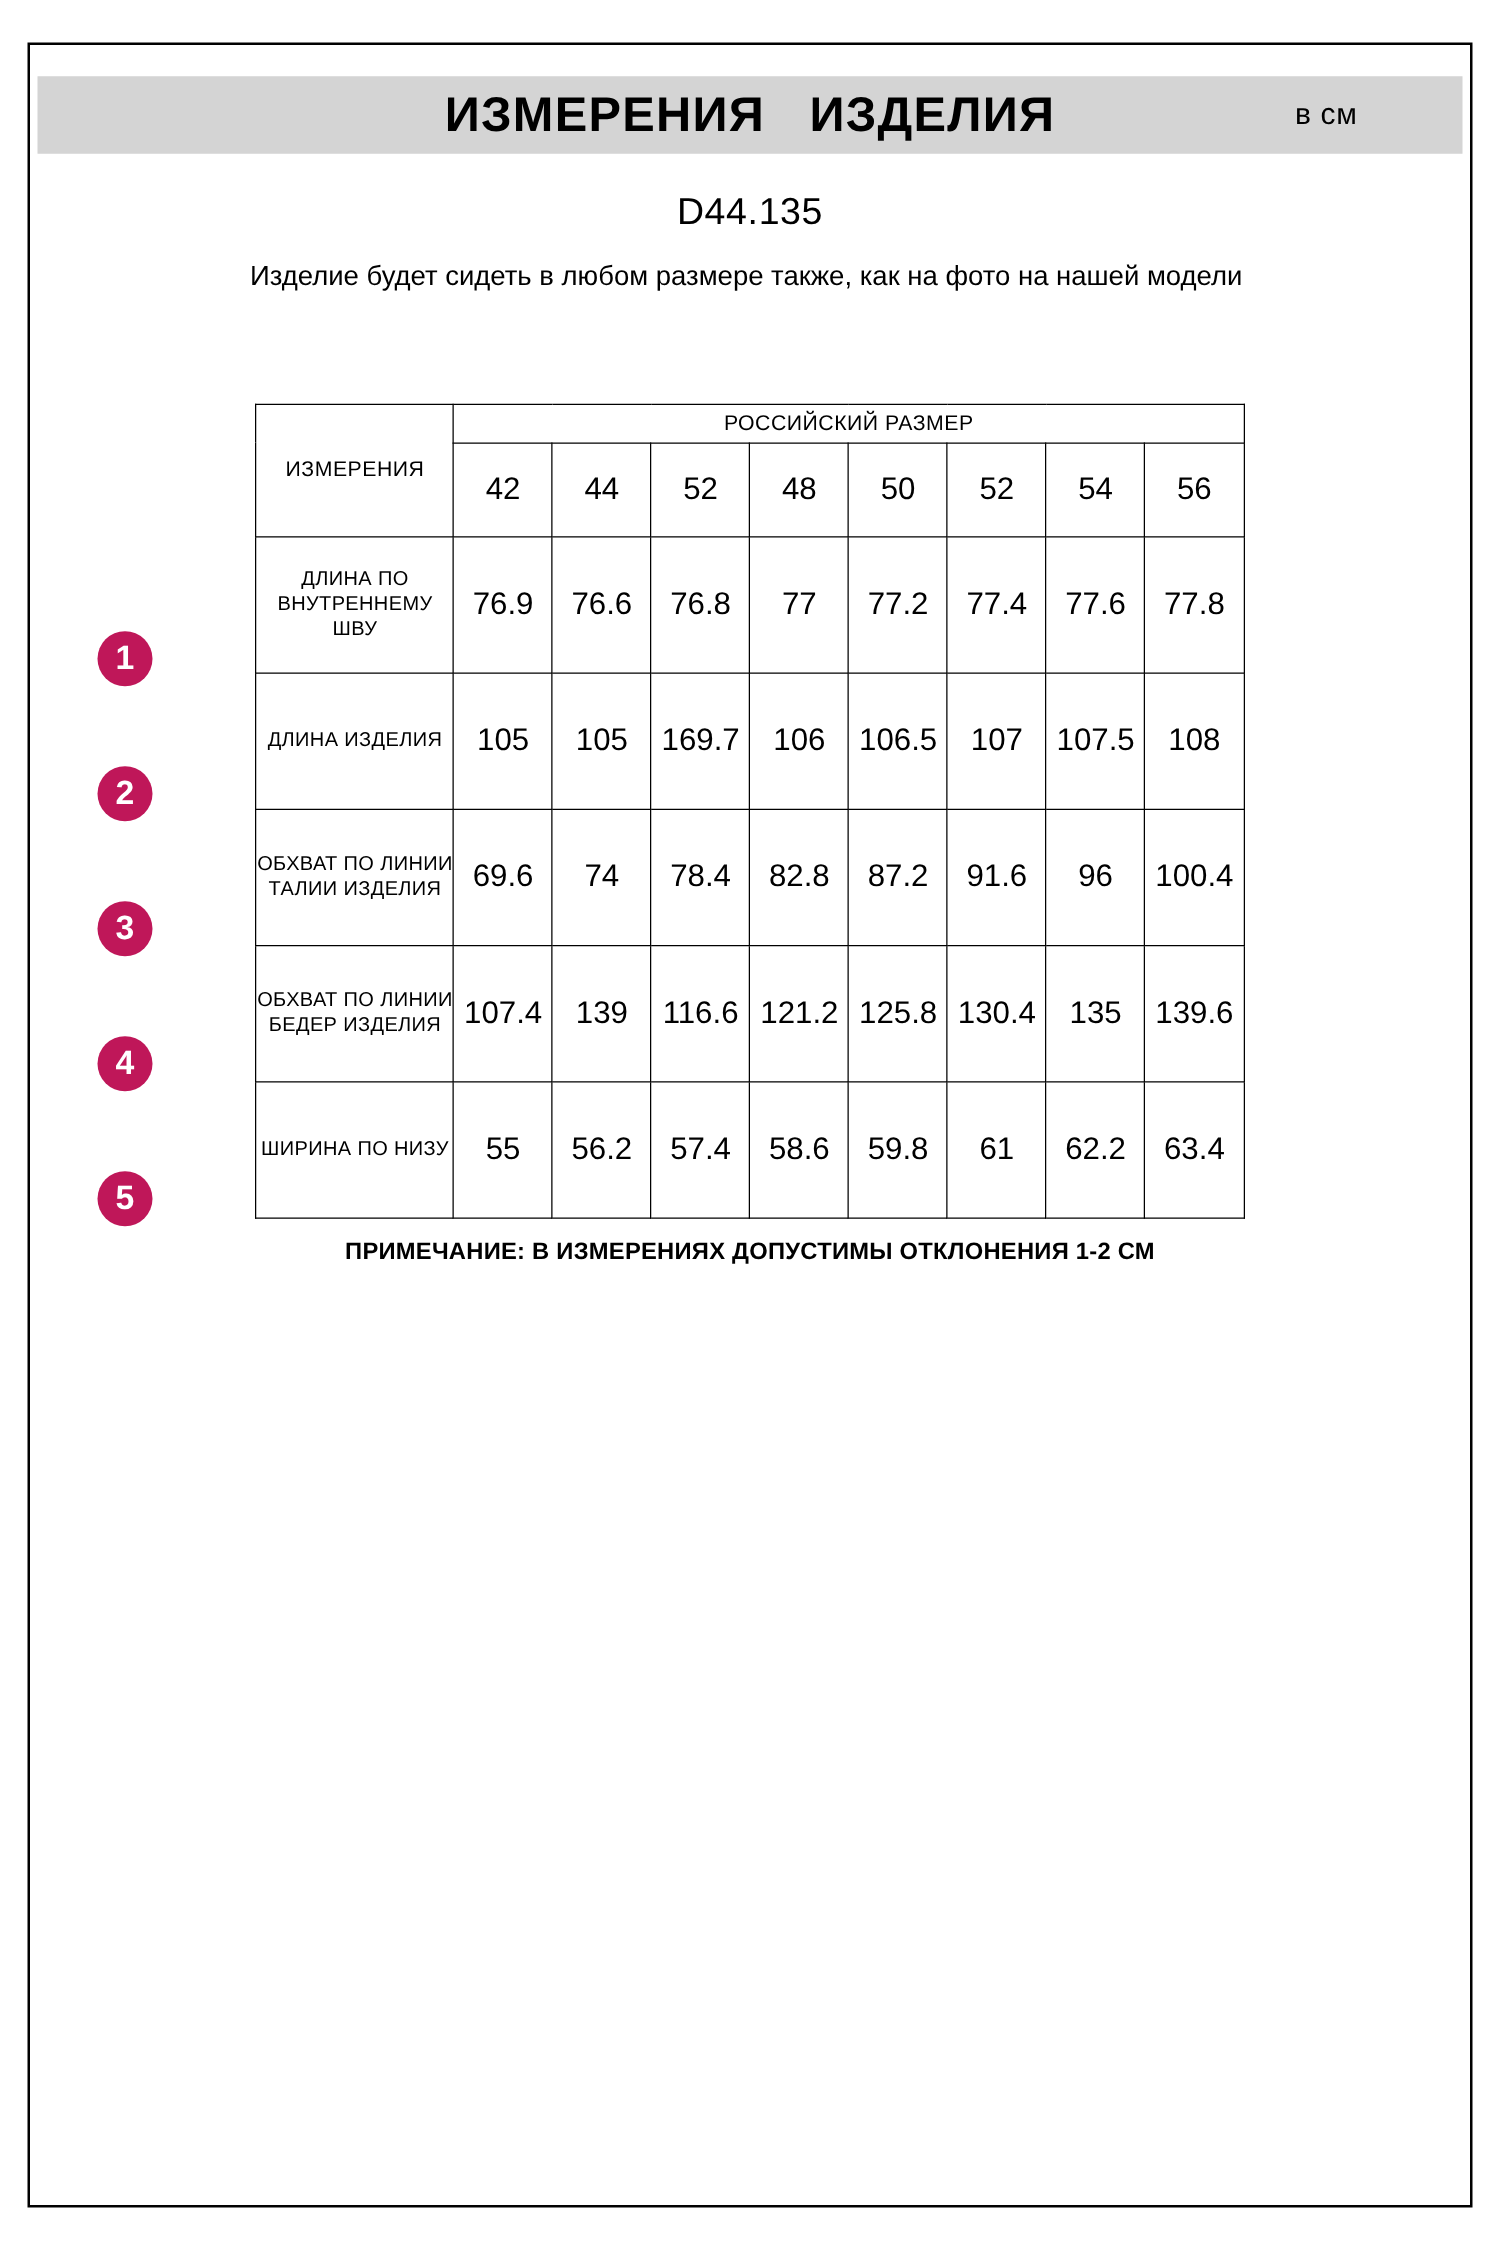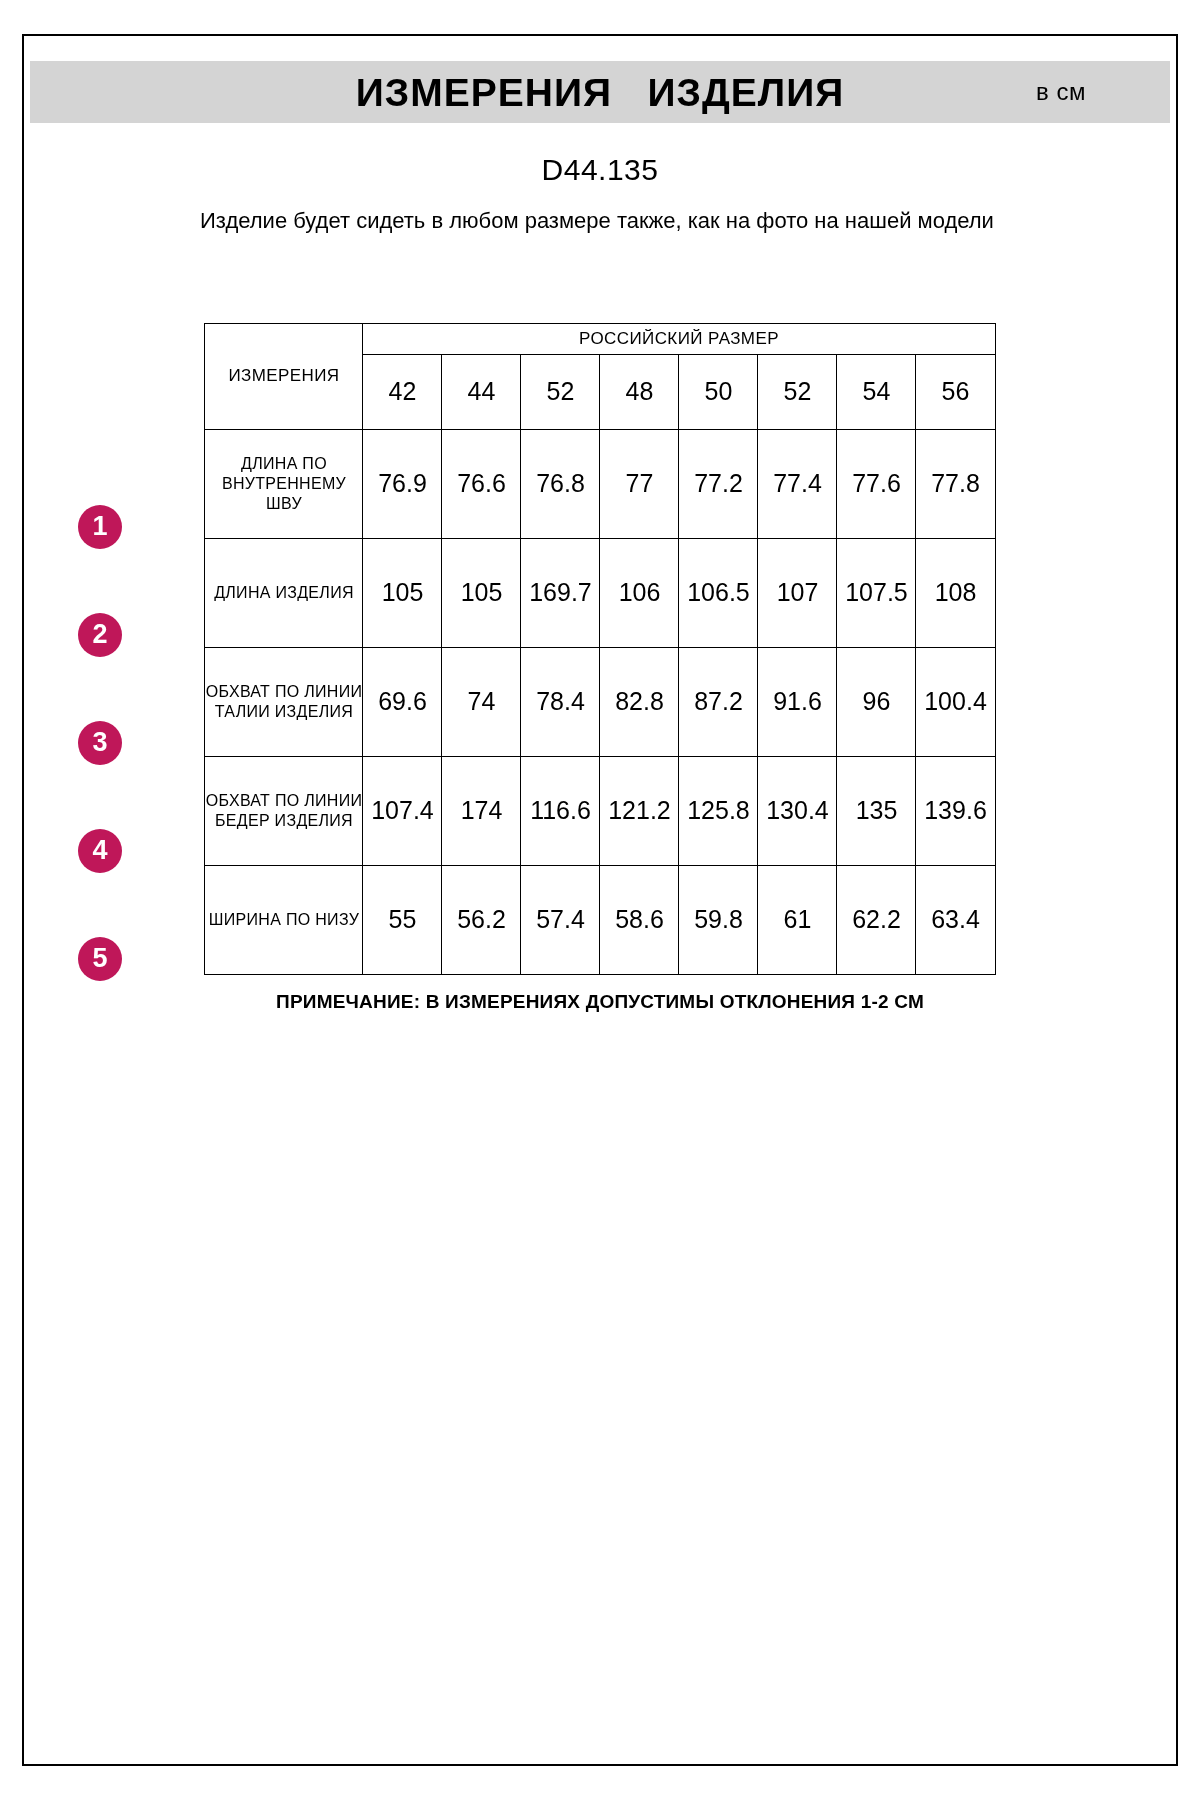--- a/index.html
+++ b/index.html
@@ -254,21 +254,21 @@
             <td class="cell-value">78.4</td>
             <td class="cell-value">82.8</td>
             <td class="cell-value">87.2</td>
             <td class="cell-value">91.6</td>
             <td class="cell-value">96</td>
             <td class="cell-value">100.4</td>
           </tr>
           <tr class="row-data">
             <td class="cell-row-label">ОБХВАТ ПО ЛИНИИ БЕДЕР ИЗДЕЛИЯ</td>
             <td class="cell-value">107.4</td>
-            <td class="cell-value">174</td>
+            <td class="cell-value">139</td>
             <td class="cell-value">116.6</td>
             <td class="cell-value">121.2</td>
             <td class="cell-value">125.8</td>
             <td class="cell-value">130.4</td>
             <td class="cell-value">135</td>
             <td class="cell-value">139.6</td>
           </tr>
           <tr class="row-data">
             <td class="cell-row-label">ШИРИНА ПО НИЗУ</td>
             <td class="cell-value">55</td>

